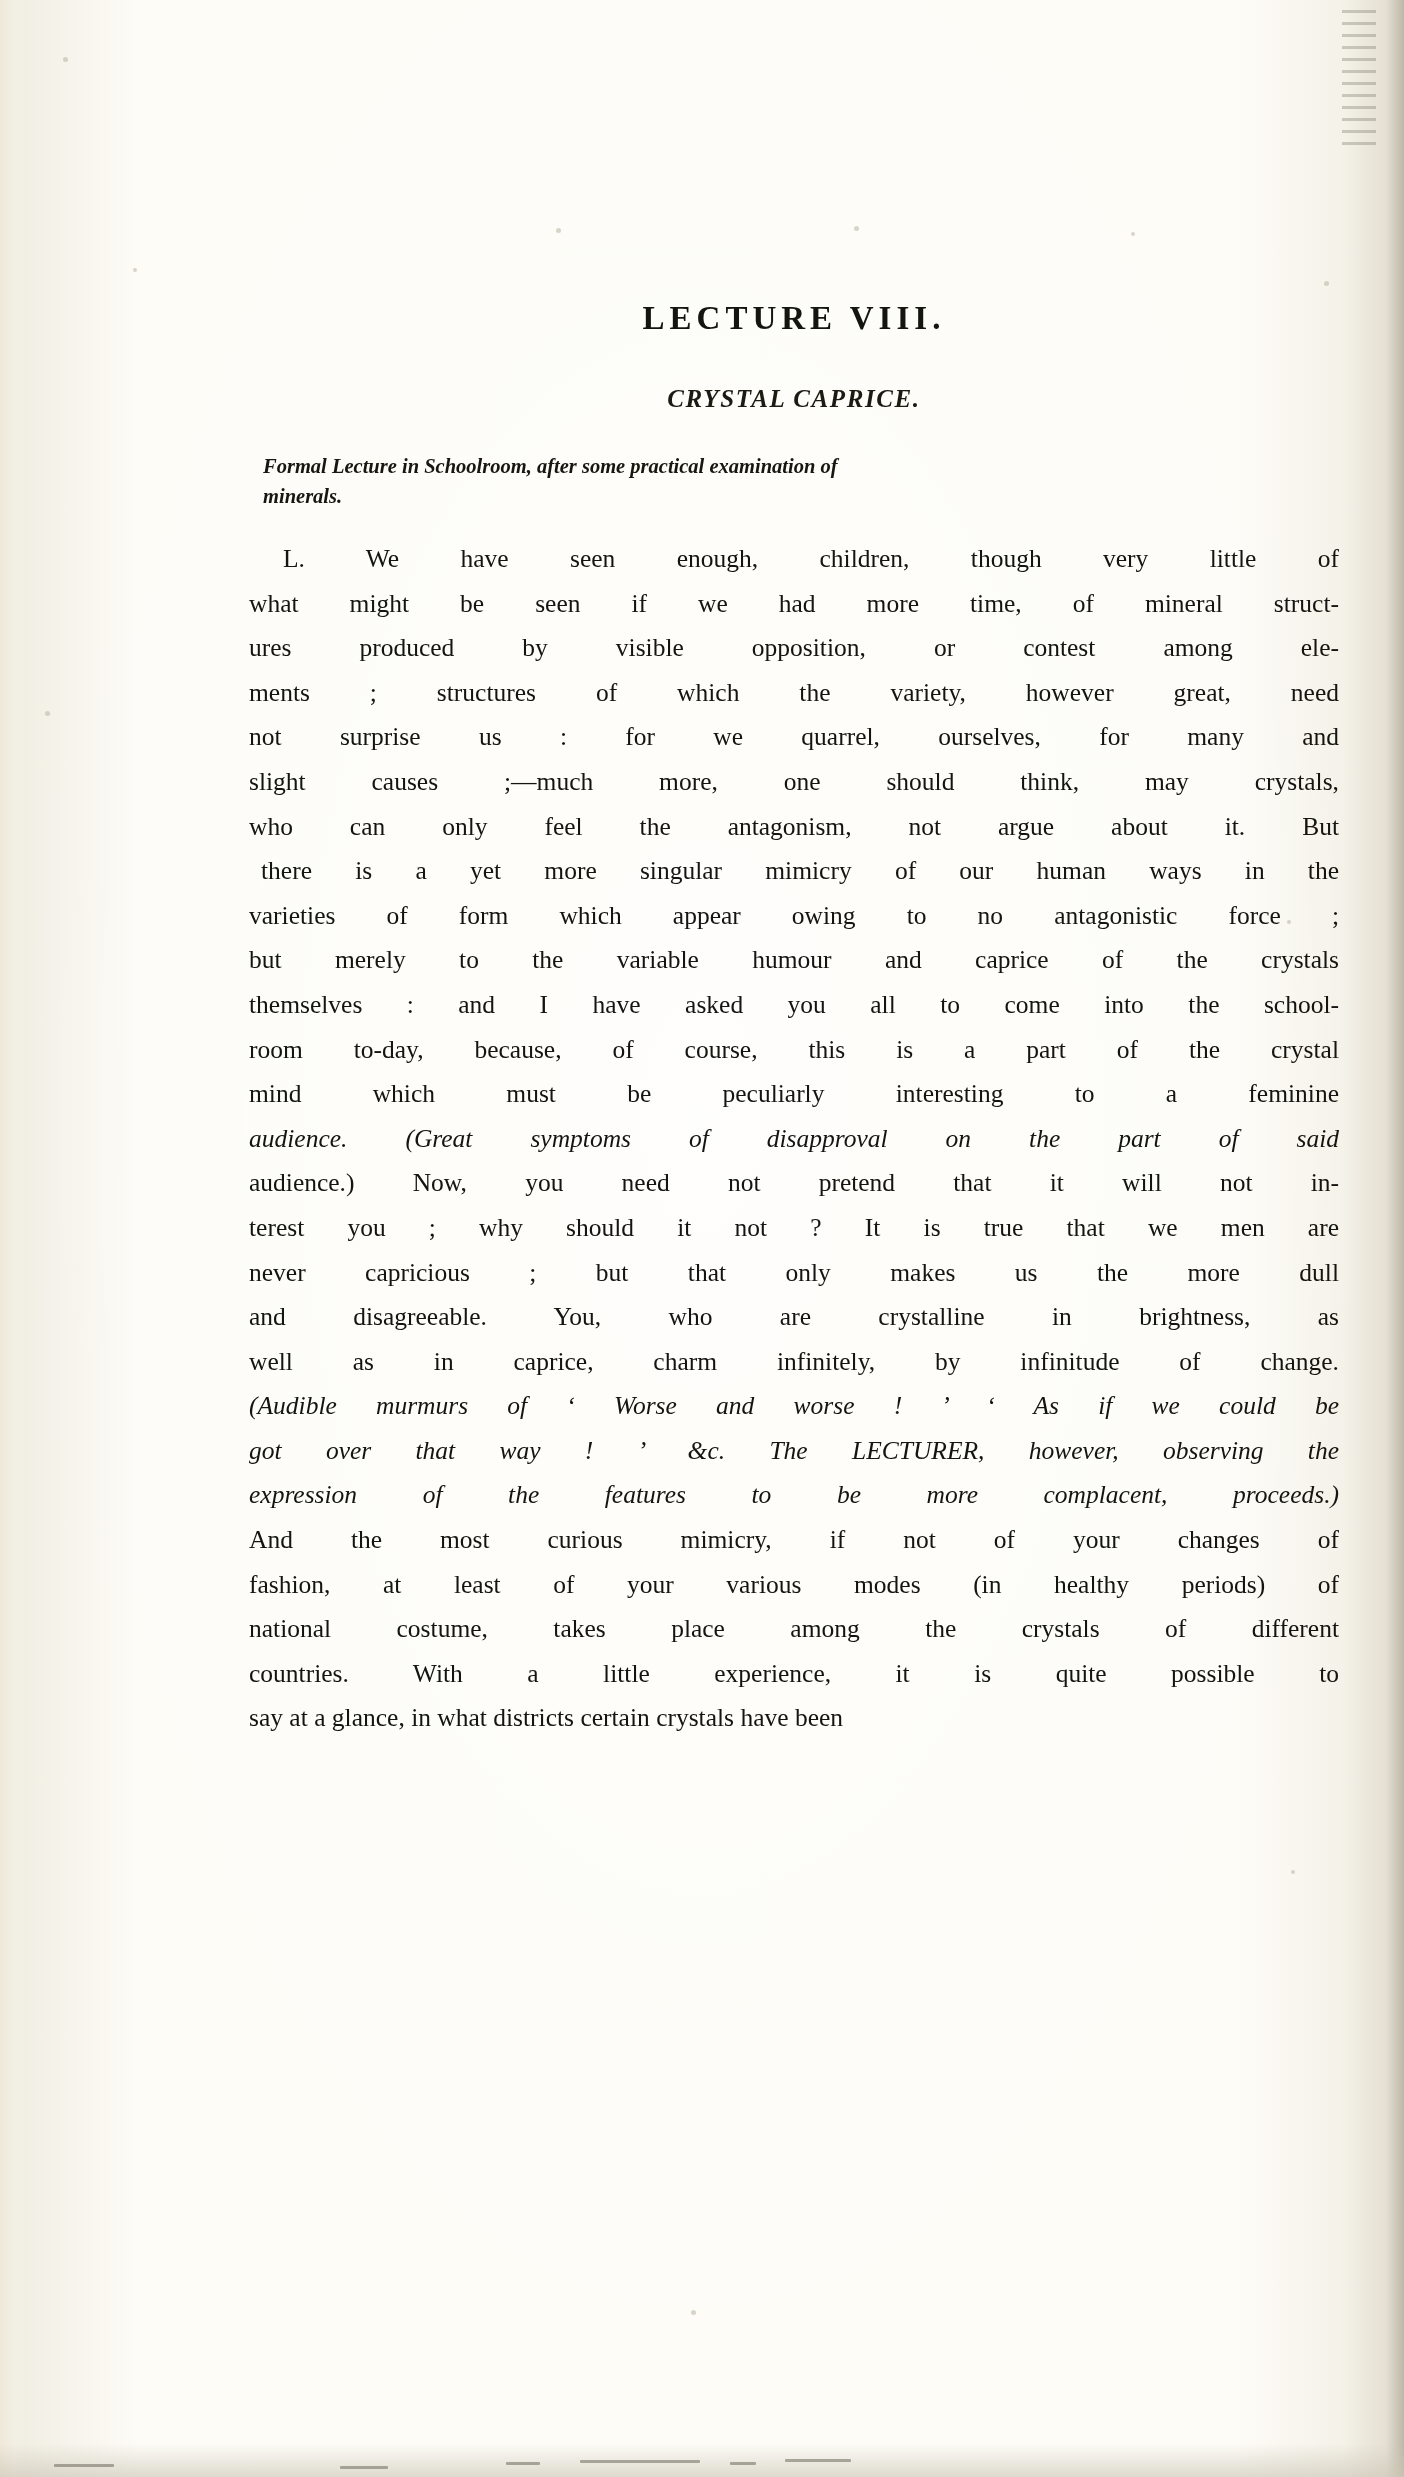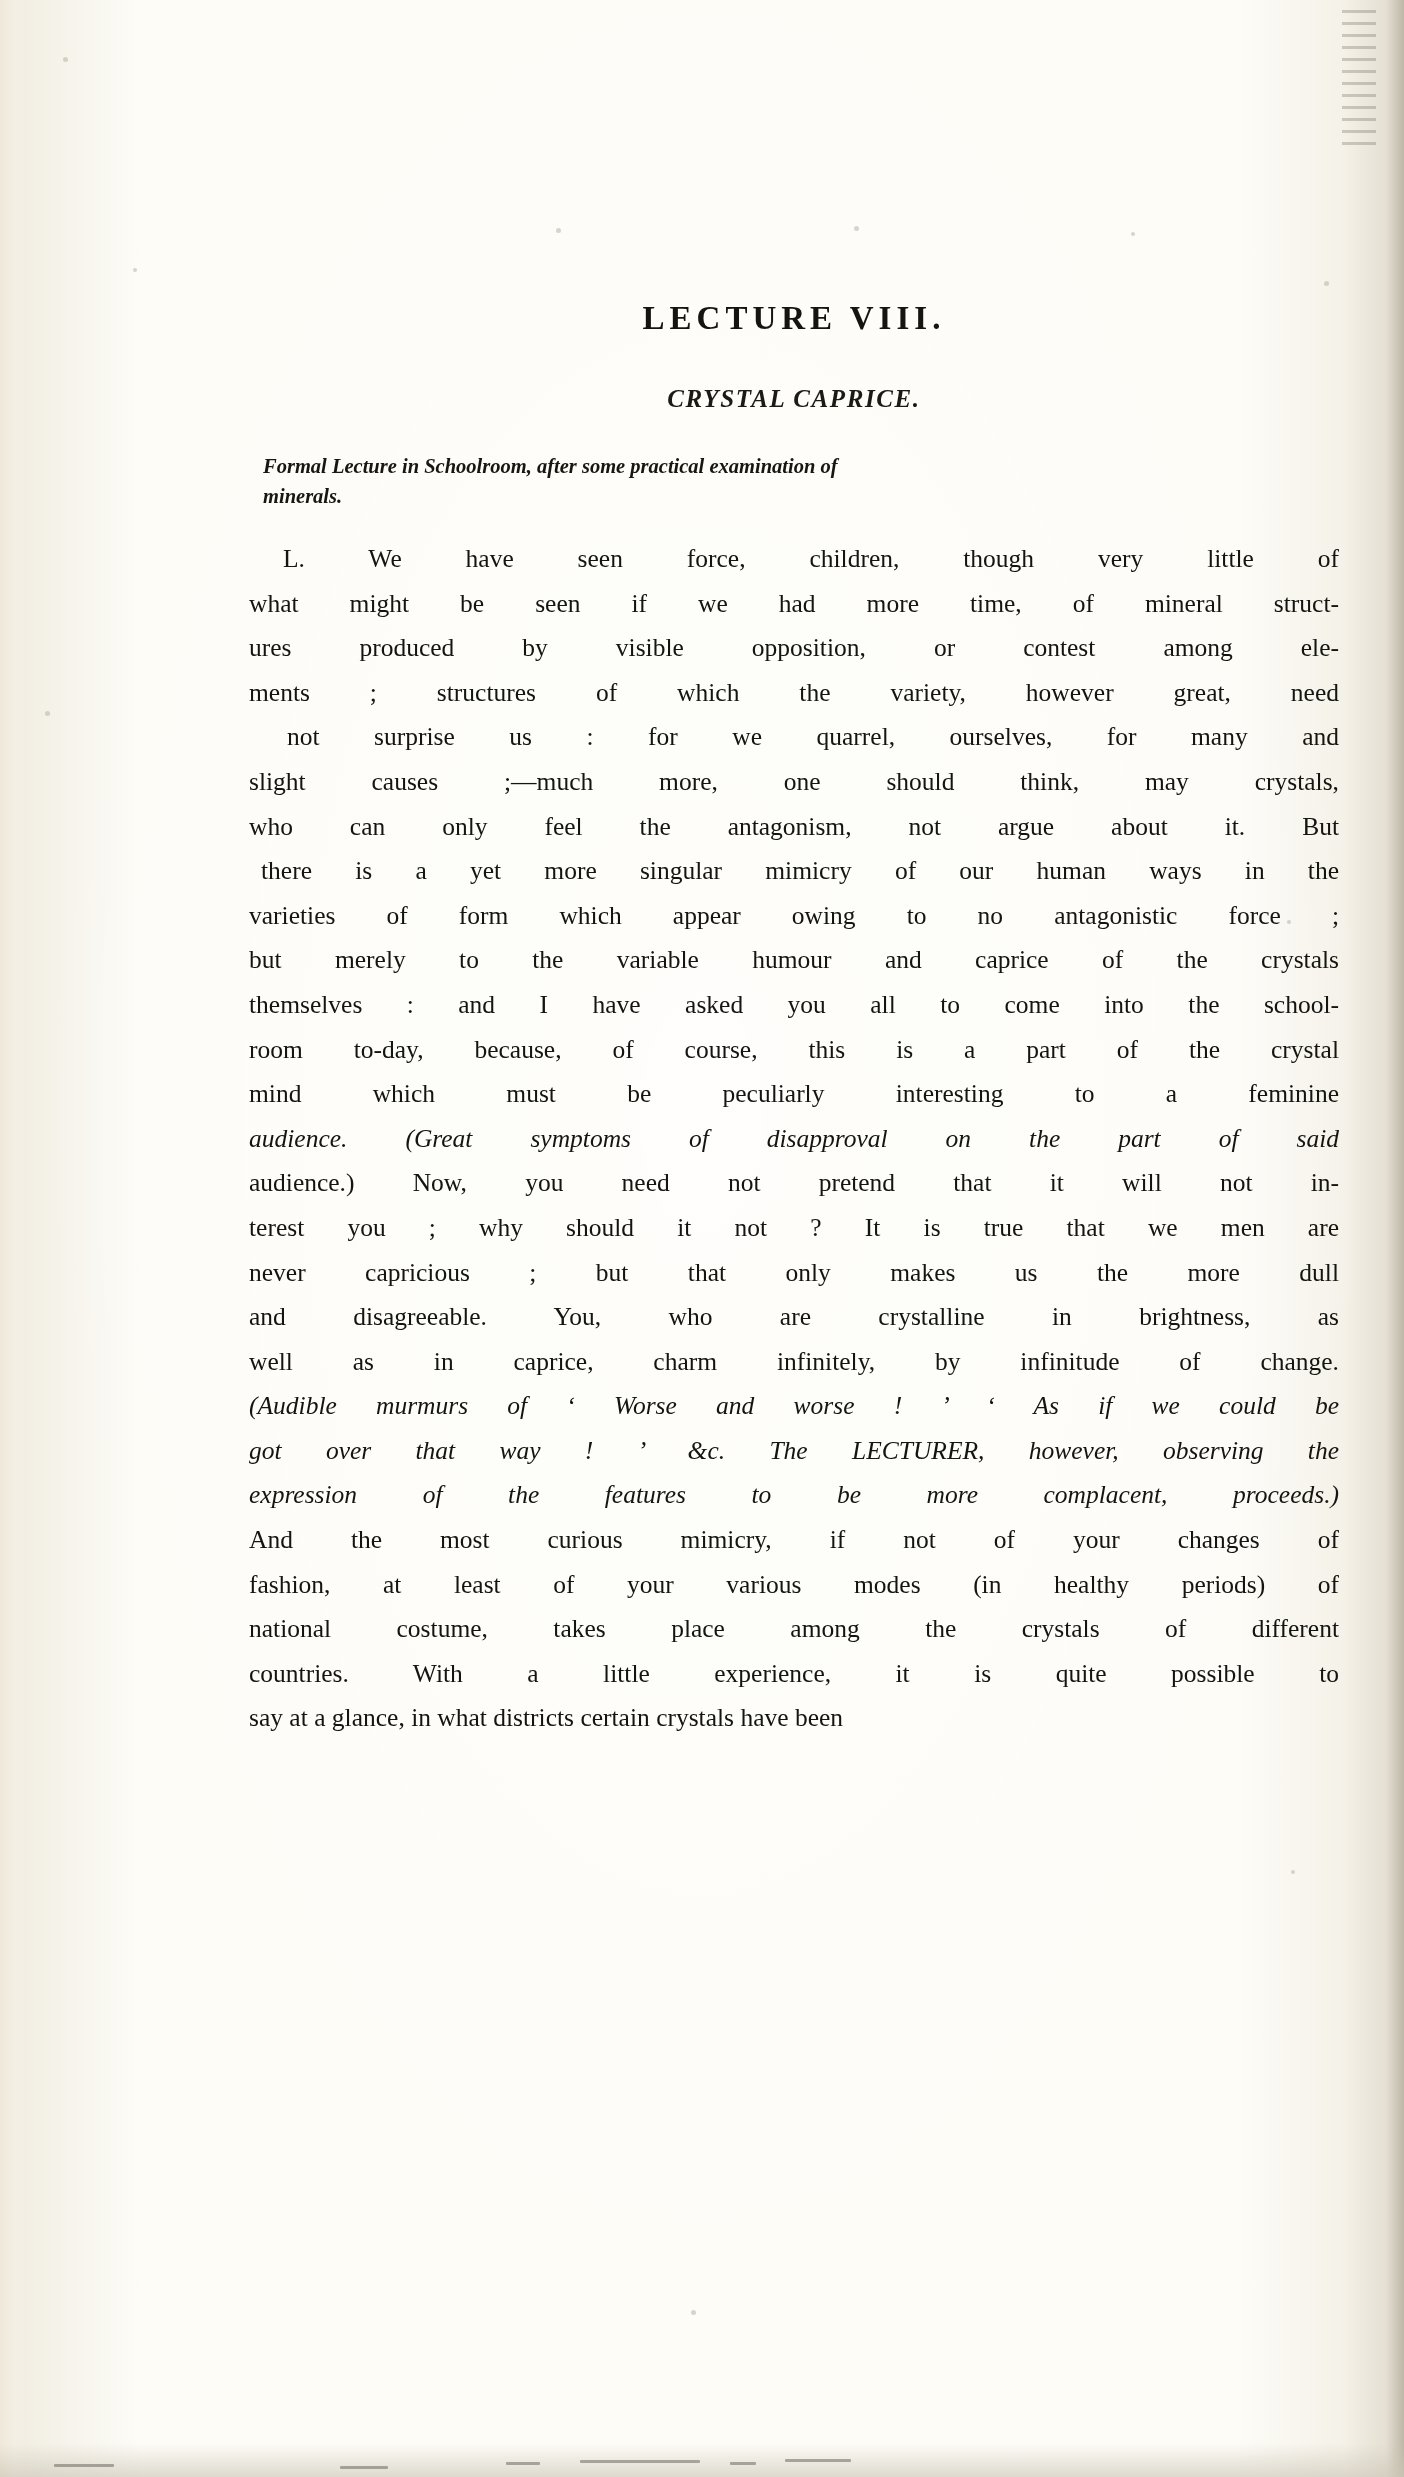--- a/index.html
+++ b/index.html
@@ -163,25 +163,25 @@
     <h1 class="lecture-title">LECTURE VIII.</h1>
 
     <h2 class="crystal-subtitle">CRYSTAL CAPRICE.</h2>
 
     <p class="lecture-note">
       <span>Formal Lecture in Schoolroom, after some practical examination of</span>
       <span class="note-line2">minerals.</span>
     </p>
 
     <div class="body-text">
-      <span class="ln indent" style="text-align-last: justify; text-align: justify; white-space: normal;">L. We have seen force, children, though very little of</span>
+      <span class="ln indent" style="text-align-last: justify; text-align: justify; white-space: normal;">L. We have seen enough, children, though very little of</span>
       <span class="ln" style="text-align-last: justify; text-align: justify; white-space: normal;">what might be seen if we had more time, of mineral struct-</span>
       <span class="ln" style="text-align-last: justify; text-align: justify; white-space: normal;">ures produced by visible opposition, or contest among ele-</span>
       <span class="ln" style="text-align-last: justify; text-align: justify; white-space: normal;">ments ; structures of which the variety, however great, need</span>
-      <span class="ln" style="text-align-last: justify; text-align: justify; white-space: normal; margin-left: 38px;">not surprise us : for we quarrel, ourselves, for many and</span>
+      <span class="ln" style="text-align-last: justify; text-align: justify; white-space: normal;">not surprise us : for we quarrel, ourselves, for many and</span>
       <span class="ln" style="text-align-last: justify; text-align: justify; white-space: normal;">slight causes ;—much more, one should think, may crystals,</span>
       <span class="ln" style="text-align-last: justify; text-align: justify; white-space: normal;">who can only feel the antagonism, not argue about it.   But</span>
       <span class="ln" style="text-align-last: justify; text-align: justify; white-space: normal; margin-left: 12px;">there is a yet more singular mimicry of our human ways in the</span>
       <span class="ln" style="text-align-last: justify; text-align: justify; white-space: normal;">varieties of form which appear owing to no antagonistic force ;</span>
       <span class="ln" style="text-align-last: justify; text-align: justify; white-space: normal;">but merely to the variable humour and caprice of the crystals</span>
       <span class="ln" style="text-align-last: justify; text-align: justify; white-space: normal;">themselves : and I have asked you all to come into the school-</span>
       <span class="ln" style="text-align-last: justify; text-align: justify; white-space: normal;">room to-day, because, of course, this is a part of the crystal</span>
       <span class="ln" style="text-align-last: justify; text-align: justify; white-space: normal;">mind which must be peculiarly interesting to a feminine</span>
       <span class="ln it" style="text-align-last: justify; text-align: justify; white-space: normal;">audience.   (Great symptoms of disapproval on the part of said</span>
       <span class="ln" style="text-align-last: justify; text-align: justify; white-space: normal;">audience.)   Now, you need not pretend that it will not in-</span>

